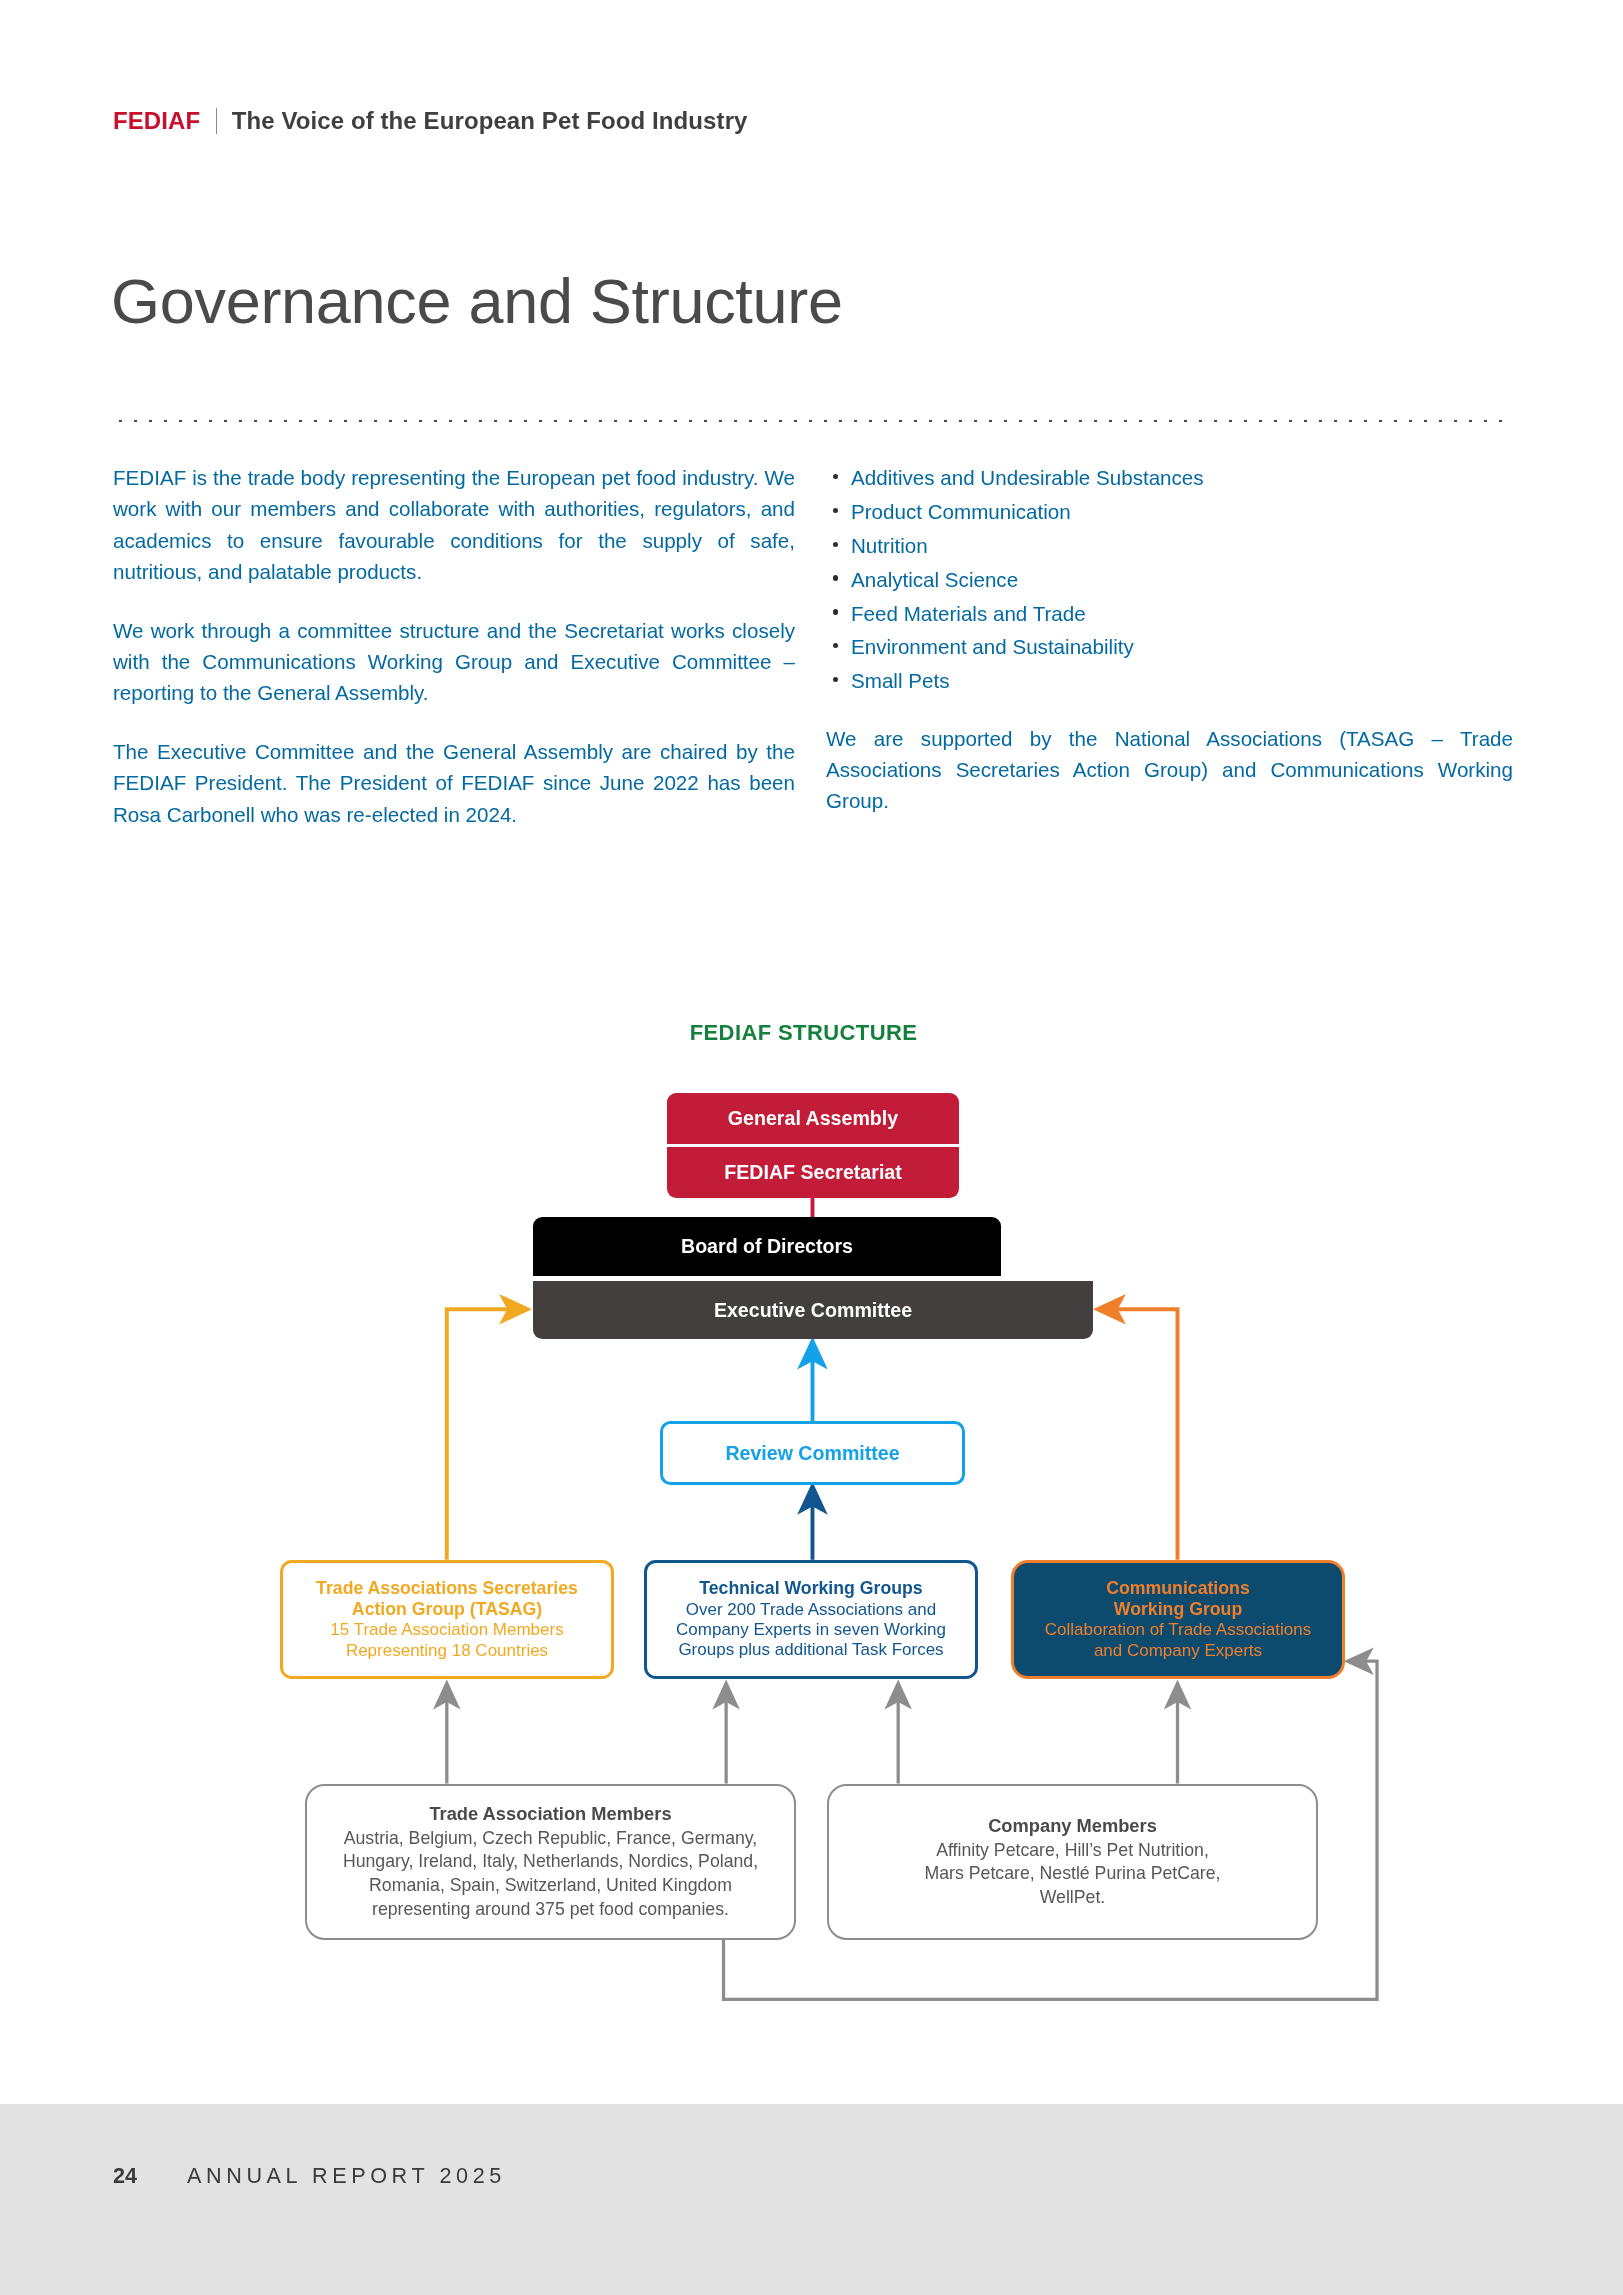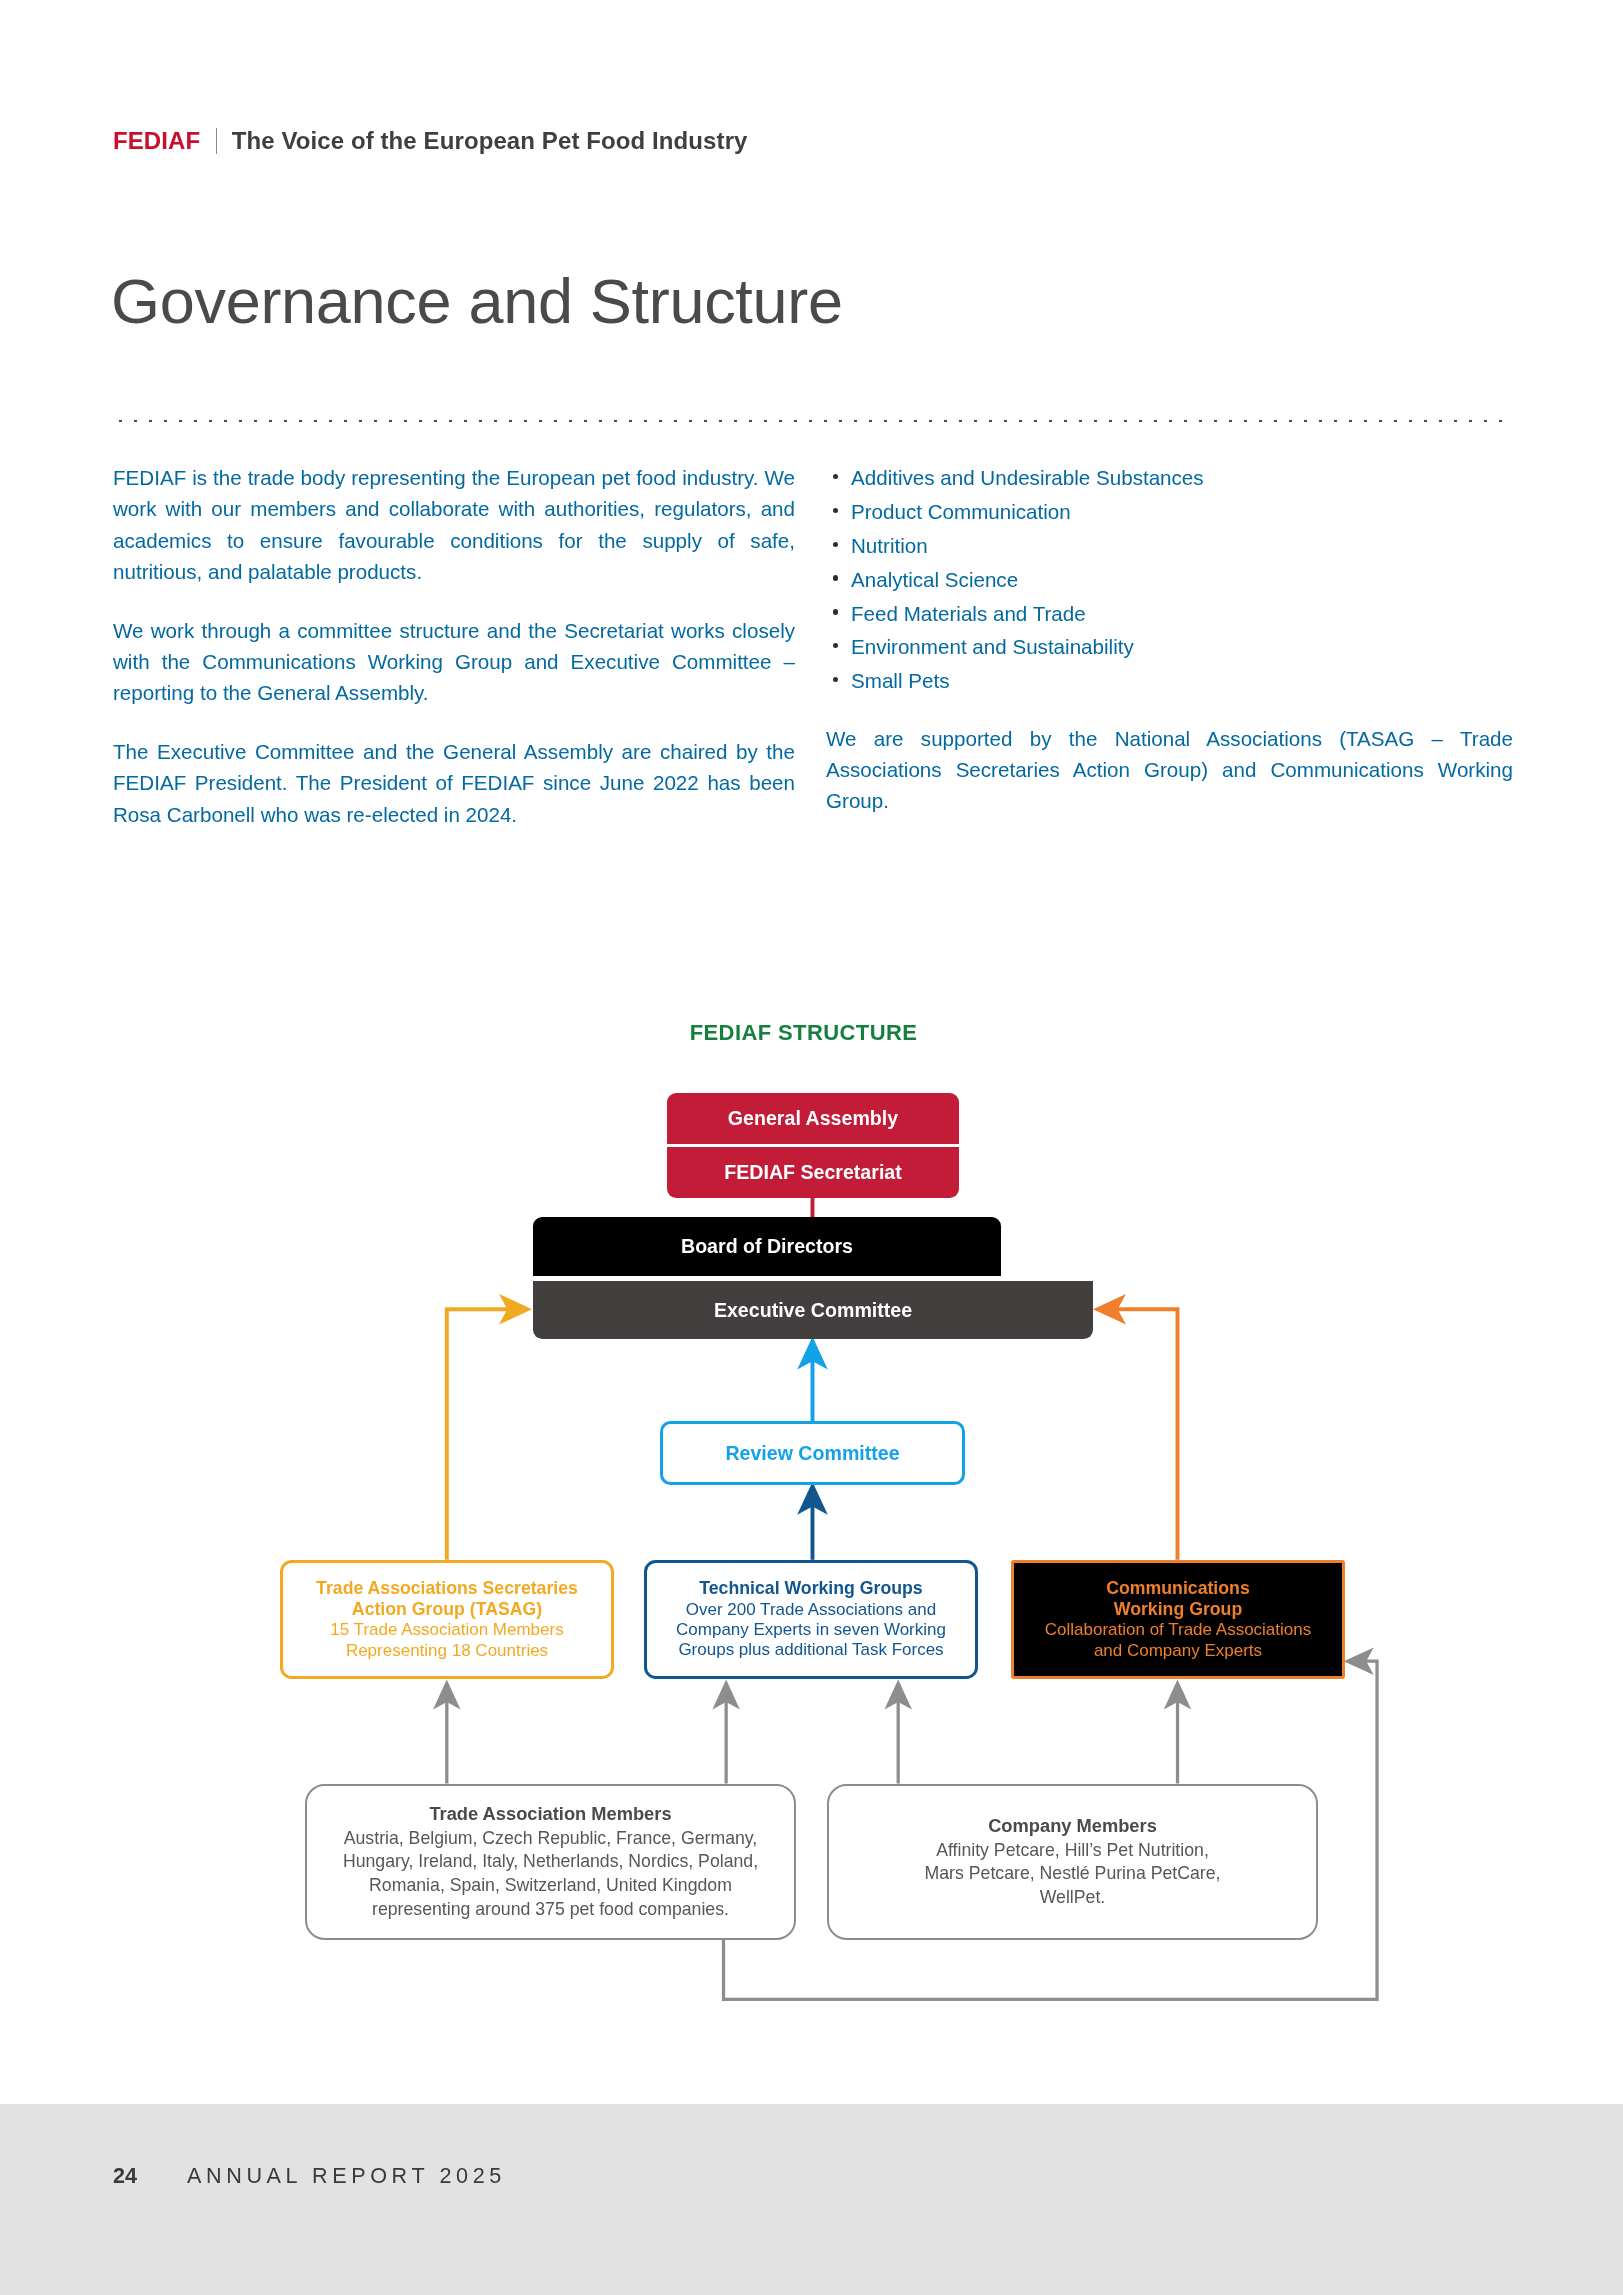--- a/index.html
+++ b/index.html
@@ -10,21 +10,21 @@
     color:#3a3a3a;
     position:relative;
     overflow:hidden;
   }
   .page{position:absolute;inset:0;}
 
   
   .masthead{
     position:absolute;left:113px;top:107px;
     display:flex;align-items:center;gap:0;
-    font-size:24px;font-weight:700;letter-spacing:0.1px;margin-top:20px;
+    font-size:24px;font-weight:700;letter-spacing:0.1px;
   }
   .masthead .brand{color:#C8102E;font-weight:700;}
   .masthead .rule{
     display:inline-block;width:1.3px;height:26px;background:#8a8a8a;
     margin:0 14.4px 0 15.7px;
   }
   .masthead .tagline{color:#3f3f3f;font-weight:700;}
 
   .page-title{
     position:absolute;left:111px;top:228px;
@@ -84,22 +84,22 @@
   
   .n-review{left:660px;top:426px;width:305px;height:64px;background:#fff;
         border:3.3px solid #13A2E8;border-radius:10.5px;
         color:#13A2E8;font-size:19.6px;font-weight:700;}
 
   
   .n-tasag{left:280px;top:565px;width:334px;height:119px;background:#fff;
         border:3.3px solid #F2A922;border-radius:11.8px;color:#F2A922;}
   .n-twg{left:644px;top:565px;width:334px;height:119px;background:#fff;
         border:3.3px solid #11568F;border-radius:11.8px;color:#11568F;}
-  .n-cwg{left:1011px;top:565px;width:334px;height:119px;background:#000000;
-        border:3.3px solid #F07F2B;border-radius:3px;color:#F07F2B;}
+  .n-cwg{left:1011px;top:565px;width:334px;height:119px;background:#0c4a6e;
+        border:3.3px solid #F07F2B;border-radius:17px;color:#F07F2B;}
   .n-tasag .t1,.n-twg .t1,.n-cwg .t1{font-size:17.7px;line-height:1.2;}
   .n-tasag .t2,.n-twg .t2,.n-cwg .t2{font-size:17px;line-height:1.2;}
 
   
   .n-tam{left:305px;top:789px;width:491px;height:156px;background:#fff;
         border:2.6px solid #8d8d8d;border-radius:19.6px;color:#555;}
   .n-cm{left:827px;top:789px;width:491px;height:156px;background:#fff;
         border:2.6px solid #8d8d8d;border-radius:19.6px;color:#555;}
   .n-tam .t1,.n-cm .t1{font-size:18.3px;font-weight:700;color:#4a4a4a;line-height:1.35;}
   .n-tam .t2,.n-cm .t2{font-size:17.7px;line-height:1.35;color:#575757;}

